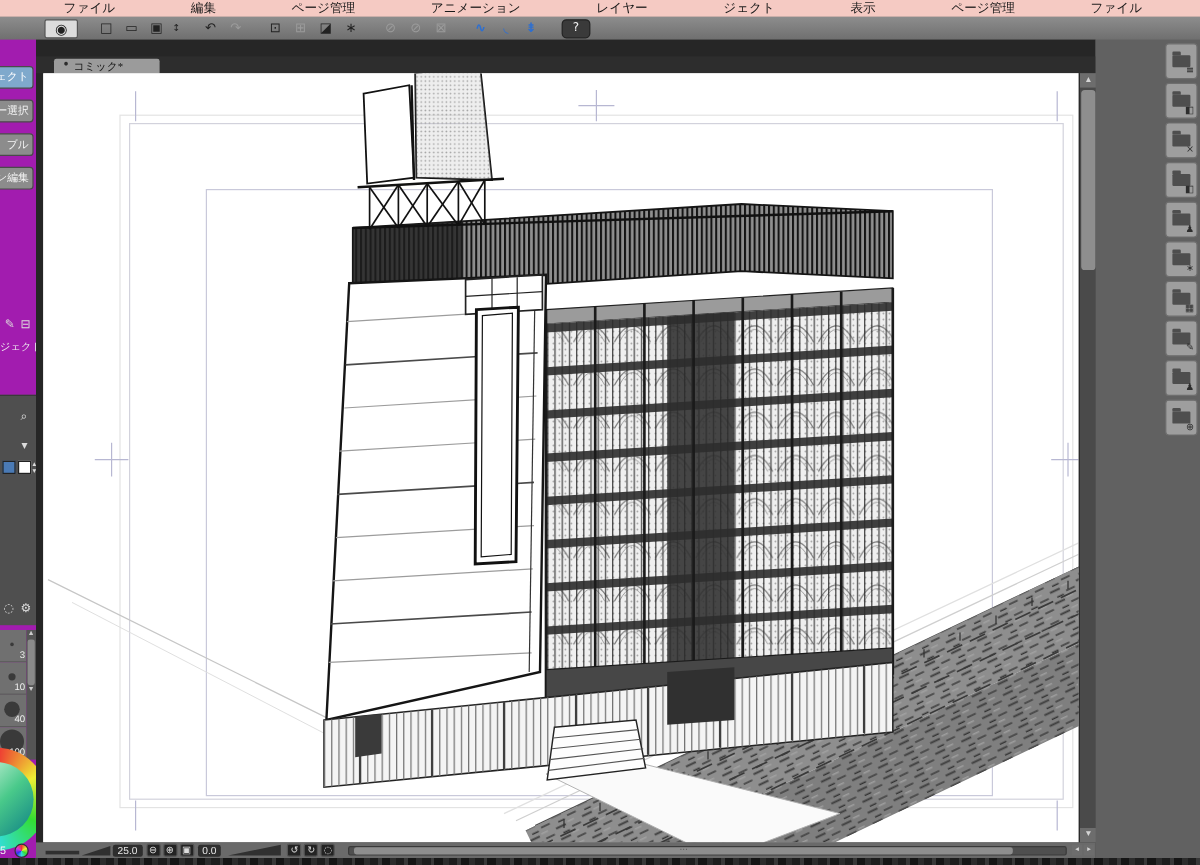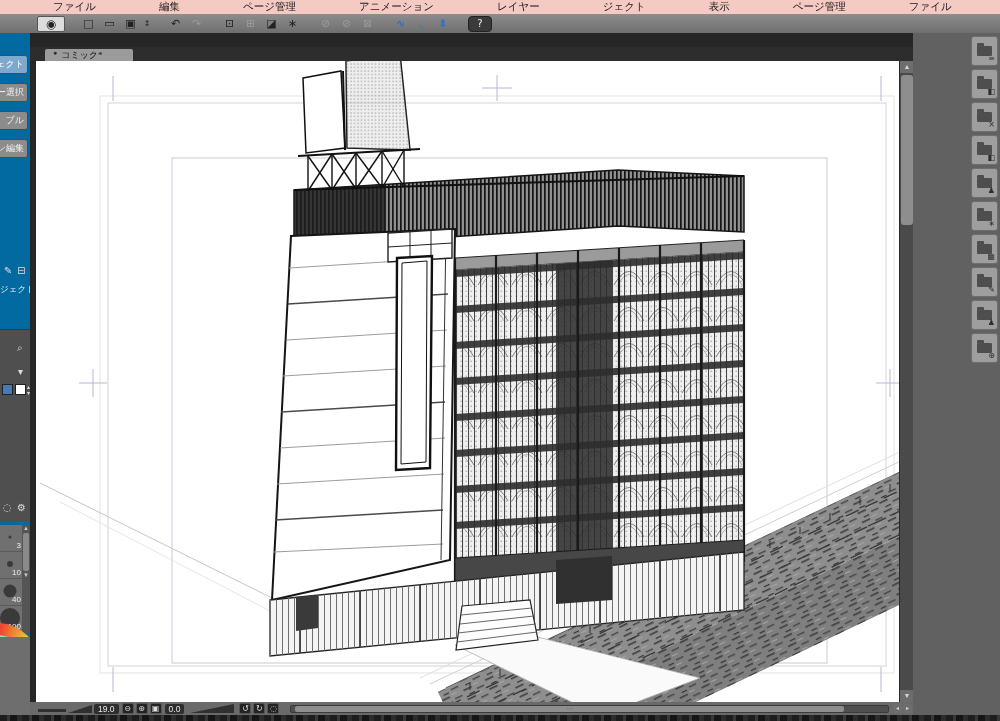--- a/index.html
+++ b/index.html
@@ -61,21 +61,21 @@
     font-family:"DejaVu Sans",sans-serif; }
   #rot-ramp { border-width:0 0 9px 44px; border-color:transparent transparent #303030 transparent; margin:0 4px; }
   #h-scroll { position:relative; flex:1; height:8px; background:#4f4f4f; border:1px solid #3a3a3a;
     border-radius:2px; margin:0 4px 0 10px; }
   #h-thumb { position:absolute; left:4px; top:0; width:92%; height:6px; background:#8e8e8e; border-radius:2px;
     color:#5a5a5a; font-size:7px; line-height:5px; text-align:center; }
   .h-arrow { width:9px; height:9px; background:#6d6d6d; color:#d5d5d5; font-size:6px; line-height:9px;
     text-align:center; margin-right:1px; }
 
   
-  #left-panel { left:0; top:33px; width:30px; height:604px; background:#0369a1; overflow:hidden; }
+  #left-panel { left:0; top:33px; width:30px; height:688px; background:#a21caf; overflow:hidden; }
   .ltool { position:absolute; left:-34px; width:62px; height:19px; background:#8c8c8c; border-radius:3px;
     border:1px solid #4a4a4a; color:#f4f4f4; font-size:9px; line-height:17px; text-align:right; padding-right:3px;
     white-space:nowrap; }
   .ltool.active { background:#7fa9cc; color:#fff; }
   .mini { position:absolute; color:#dcdcdc; font-size:10px; font-family:"DejaVu Sans",sans-serif; }
   #lp-header { position:absolute; left:0; width:30px; text-align:right; color:#efefef; font-size:8.5px; white-space:nowrap; }
   #lp-prop { position:absolute; left:0; top:296px; width:30px; height:192px; background:#4f4f4f; border-top:1px solid #3a3a3a; }
   .chip { position:absolute; width:11px; height:11px; border:1px solid #222; }
   .stepper { position:absolute; color:#ddd; font-size:6px; line-height:5px; font-family:"DejaVu Sans",sans-serif; }
   #brush-sizes { position:absolute; left:0; top:492px; width:30px; }
@@ -361,21 +361,21 @@
 
   <div id="v-scroll" class="abs">
     <div class="arrow" style="top:0;">▲</div>
     <div id="v-thumb"></div>
     <div class="arrow" style="bottom:0;">▼</div>
   </div>
 
   <div id="bottom-bar" class="abs">
     <div id="zoom-bar"></div>
     <div id="zoom-ramp" class="ramp"></div>
-    <div class="val-pill">19.0</div>
+    <div class="val-pill">25.0</div>
     <div class="bb-btn">⊖</div>
     <div class="bb-btn">⊕</div>
     <div class="bb-btn">▣</div>
     <div class="val-pill">0.0</div>
     <div id="rot-ramp" class="ramp"></div>
     <div class="bb-btn">↺</div>
     <div class="bb-btn">↻</div>
     <div class="bb-btn">◌</div>
     <div id="h-scroll">
       <div id="h-thumb">⋯</div>

